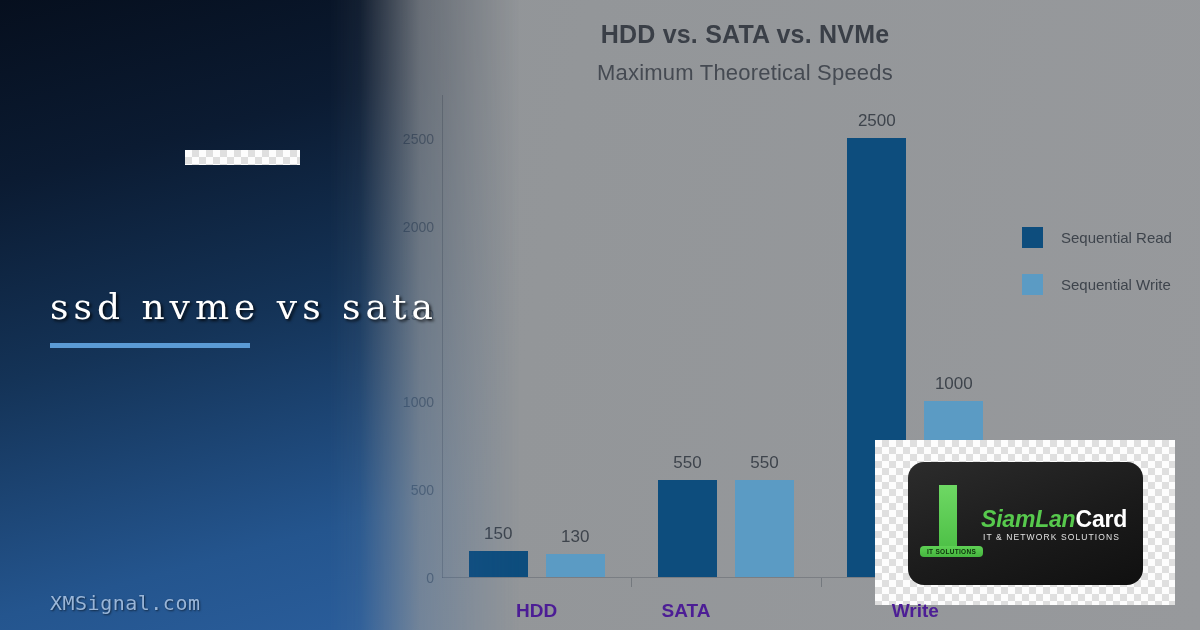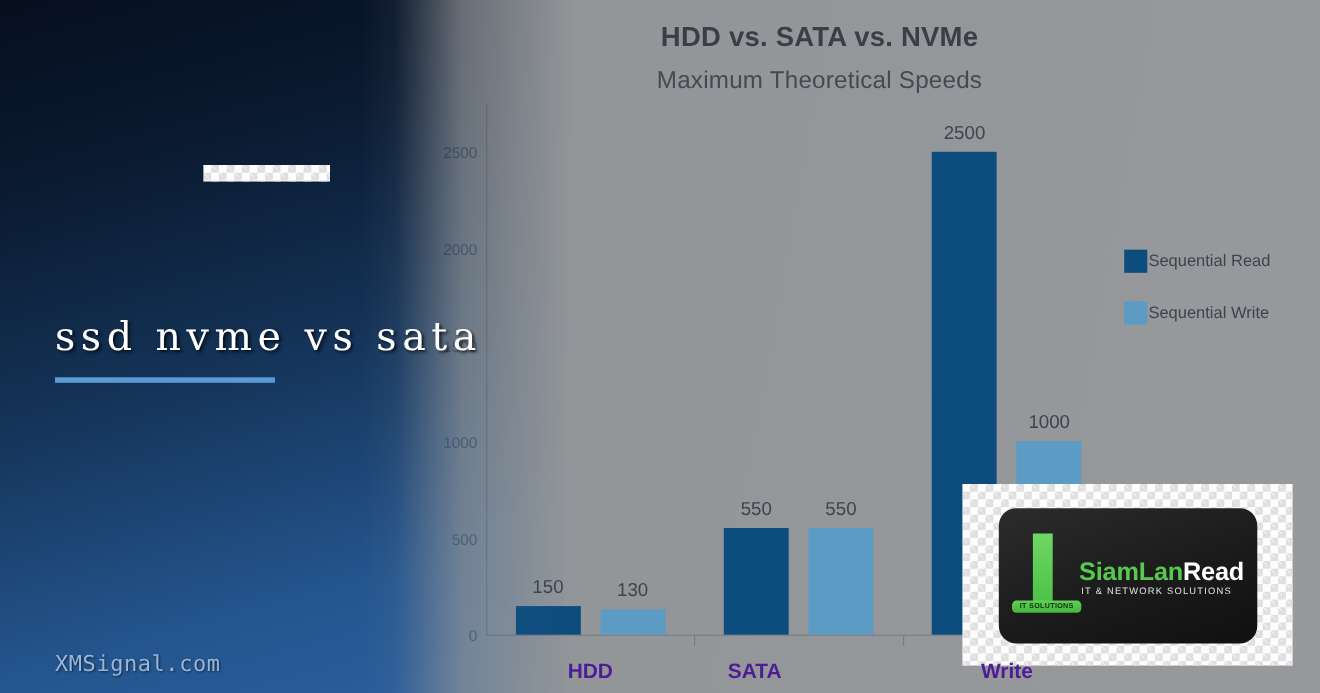--- a/index.html
+++ b/index.html
@@ -61,21 +61,21 @@
     color:#4c1d95; text-align:center; transform:translateX(-50%);
     white-space:nowrap;
   }
 
   
   .legend { position:absolute; left:1022px; top:226px; }
   .legend-row { display:flex; align-items:center; height:22px; margin-bottom:25px; }
   .legend-swatch { width:21px; height:21px; flex:0 0 21px; }
   .legend-swatch.read  { background:#0d4d7d; }
   .legend-swatch.write { background:#5b9bc4; }
-  .legend-text { margin-left:1px; font-size:15px; color:#3e444c; white-space:nowrap; }
+  .legend-text { margin-left:18px; font-size:15px; color:#3e444c; white-space:nowrap; }
 
   
   .blue-overlay {
     position:absolute; left:0; top:0; width:760px; height:630px;
     background:
       linear-gradient(to right,
         rgba(0,0,0,0) 0%, rgba(0,0,0,0) 45%, rgba(0,0,0,0) 100%),
       linear-gradient(165deg,
         #060f1e 0%, #0b1b32 22%, #143357 46%, #24558e 74%, #2f64a6 100%);
     -webkit-mask-image:linear-gradient(to right, #000 0px, #000 330px, rgba(0,0,0,.92) 360px, rgba(0,0,0,.30) 420px, rgba(0,0,0,0) 520px);
@@ -127,21 +127,21 @@
     padding:2px 7px; border-radius:4px;
     background:linear-gradient(to bottom,#5fd155,#45b53e);
     font-size:6.5px; font-weight:700; color:#0d2f0b;
     letter-spacing:.3px; white-space:nowrap;
   }
   .logo-name {
     position:absolute; left:73px; top:44px;
     font-size:23px; font-weight:700; white-space:nowrap;
     letter-spacing:-.2px;
   }
-  .logo-name .siamlan { color:#57c94d; }
+  .logo-name .siamlan { color:#57c94d;font-style:italic; }
   .logo-name .card    { color:#ffffff; }
   .logo-tag {
     position:absolute; left:75px; top:70px;
     font-size:8.5px; color:#e2e2e2; letter-spacing:1.1px; white-space:nowrap;
   }
   .logo-strip {
     position:absolute; left:185px; top:150px; width:115px; height:15px;
     background-color:#fdfdfd;
     background-image:
       linear-gradient(45deg,#dfdfdf 25%, transparent 25%, transparent 75%, #dfdfdf 75%),
@@ -199,21 +199,21 @@
   <div class="blue-overlay"></div>
   <div class="overlay-title">ssd nvme vs sata</div>
   <div class="overlay-rule"></div>
   <div class="site-watermark">XMSignal.com</div>
 
   <div class="logo-wm">
     <div class="logo-card">
       <div class="logo-bar"></div>
       <div class="logo-badge">IT SOLUTIONS</div>
       <div class="logo-name">
-        <span class="siamlan">SiamLan</span><span class="card">Read</span>
+        <span class="siamlan">SiamLan</span><span class="card">Card</span>
       </div>
       <div class="logo-tag">IT &amp; NETWORK SOLUTIONS</div>
     </div>
   </div>
   <div class="logo-strip"></div>
 
 <div class="cat-label" style="left: 536.667px;">HDD</div>
     <div class="cat-label" style="left: 686px;">SATA</div>
     <div class="cat-label" style="left: 915.333px;">Write</div>
   </div>

